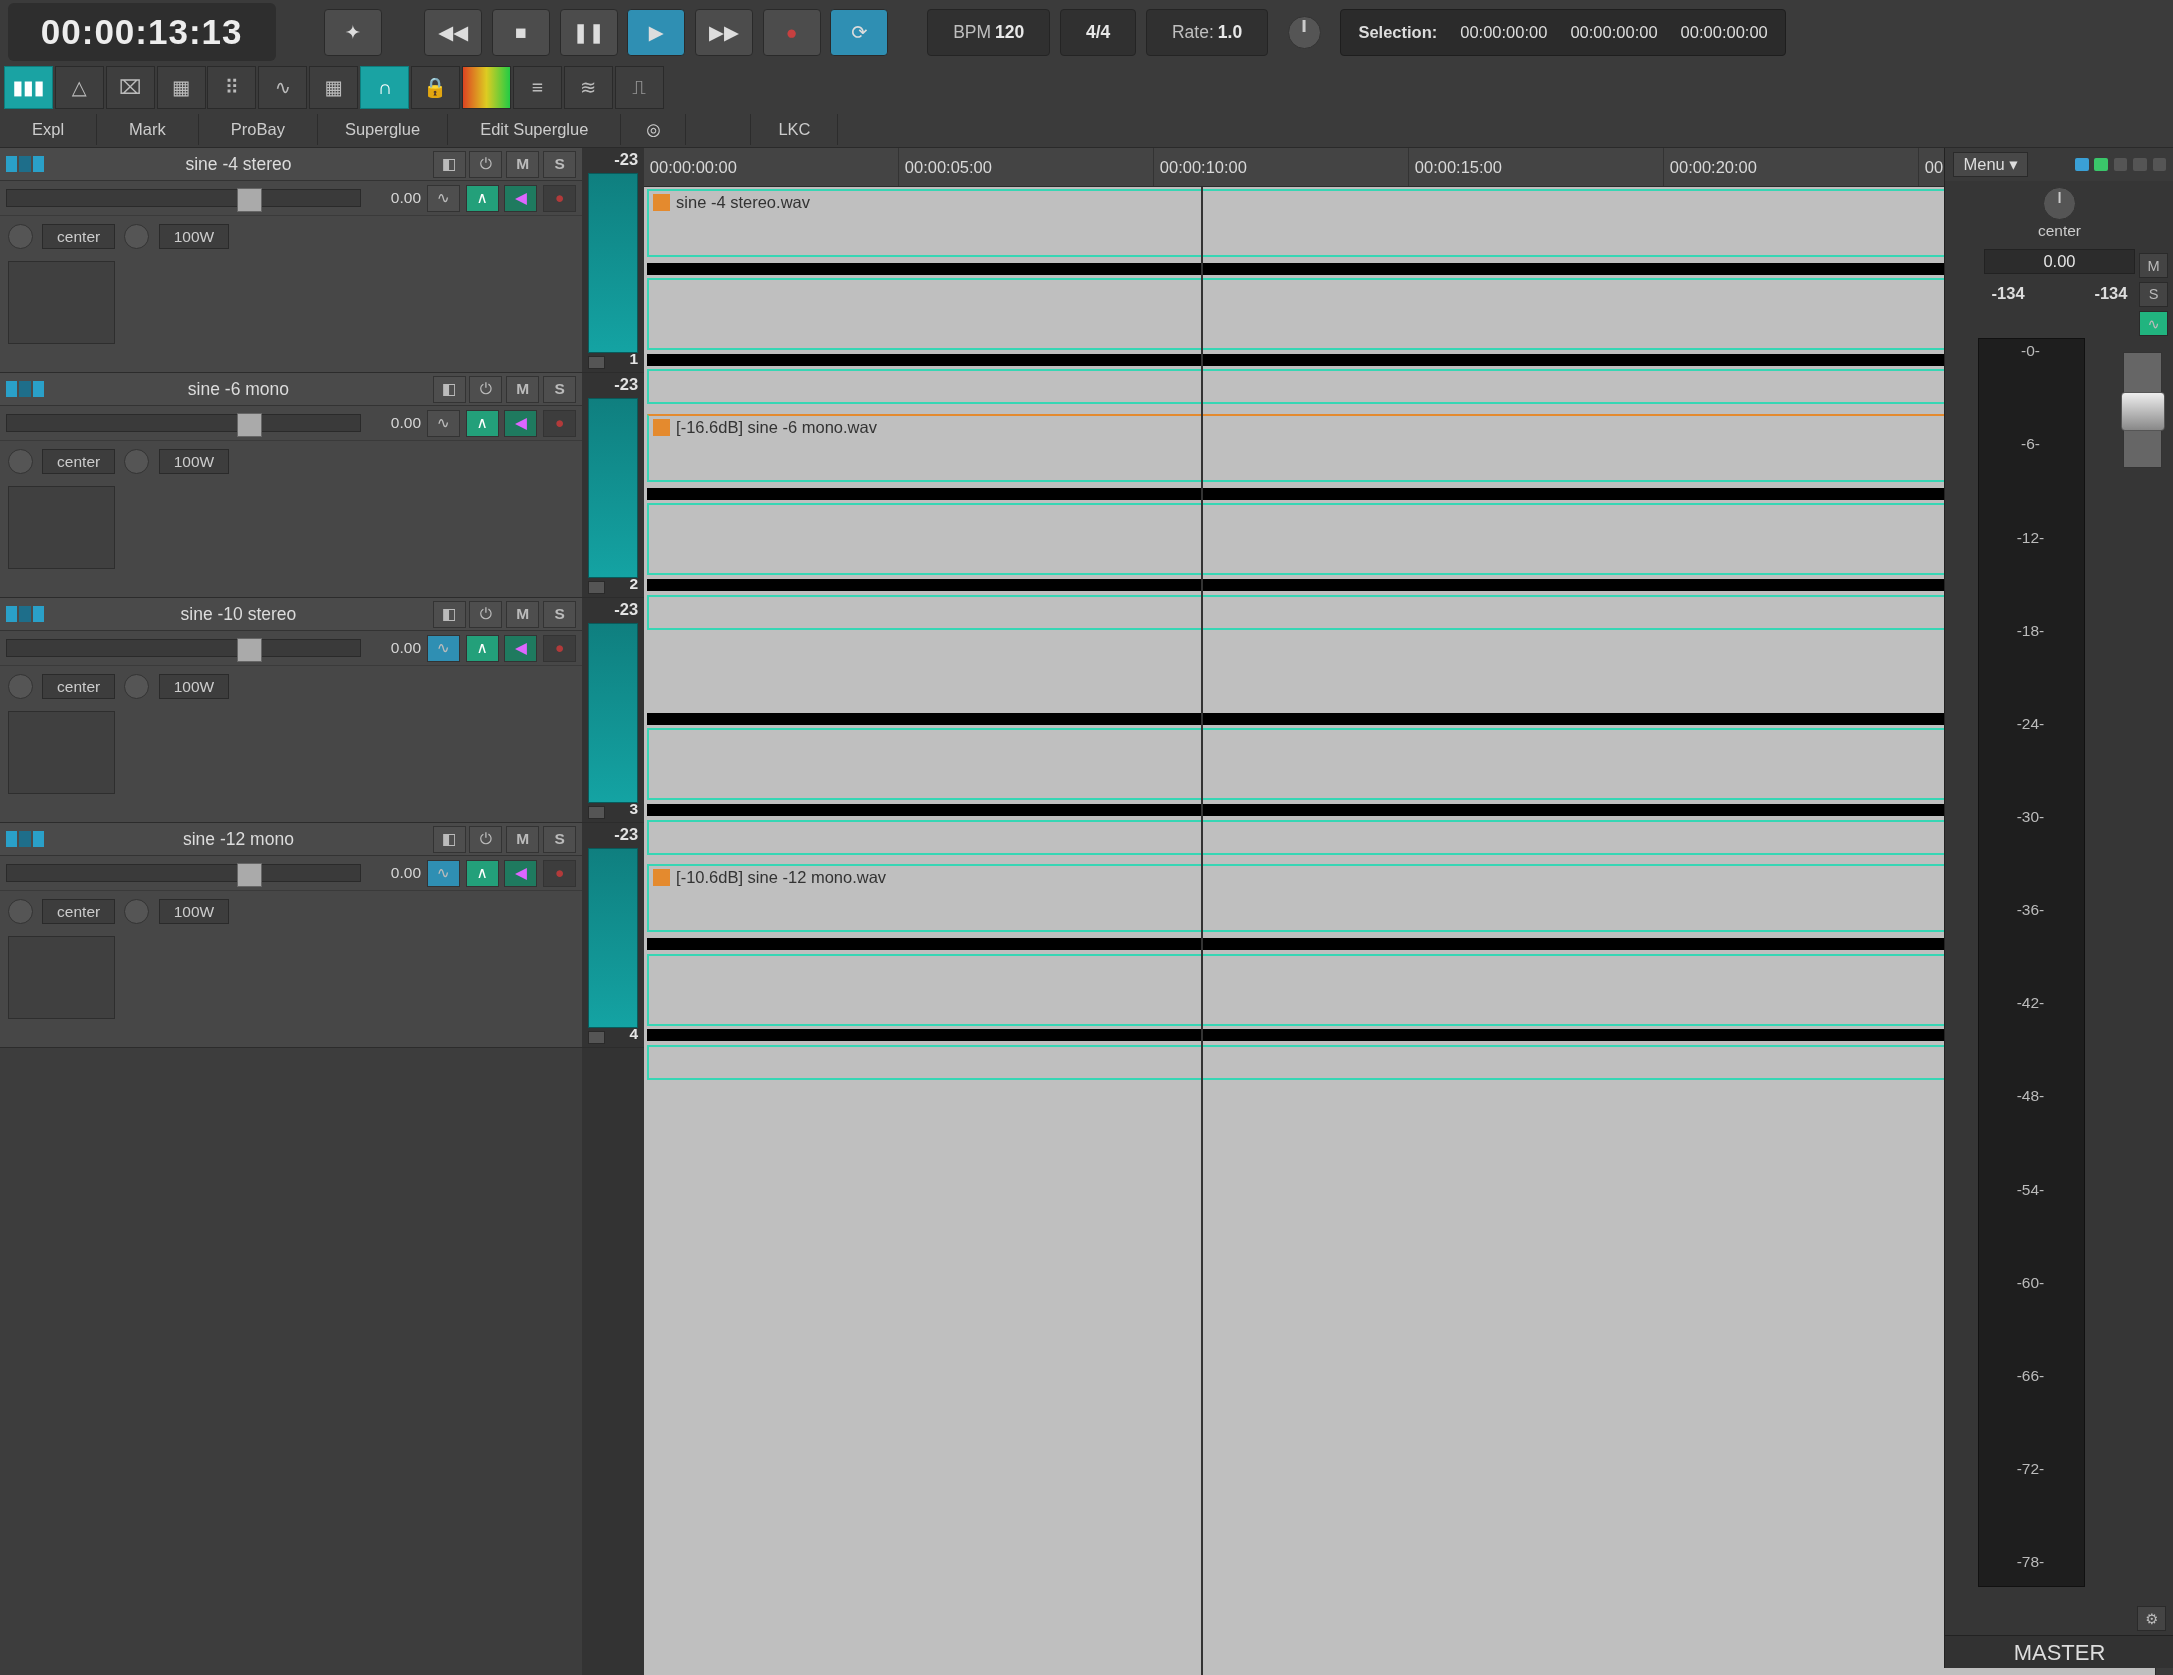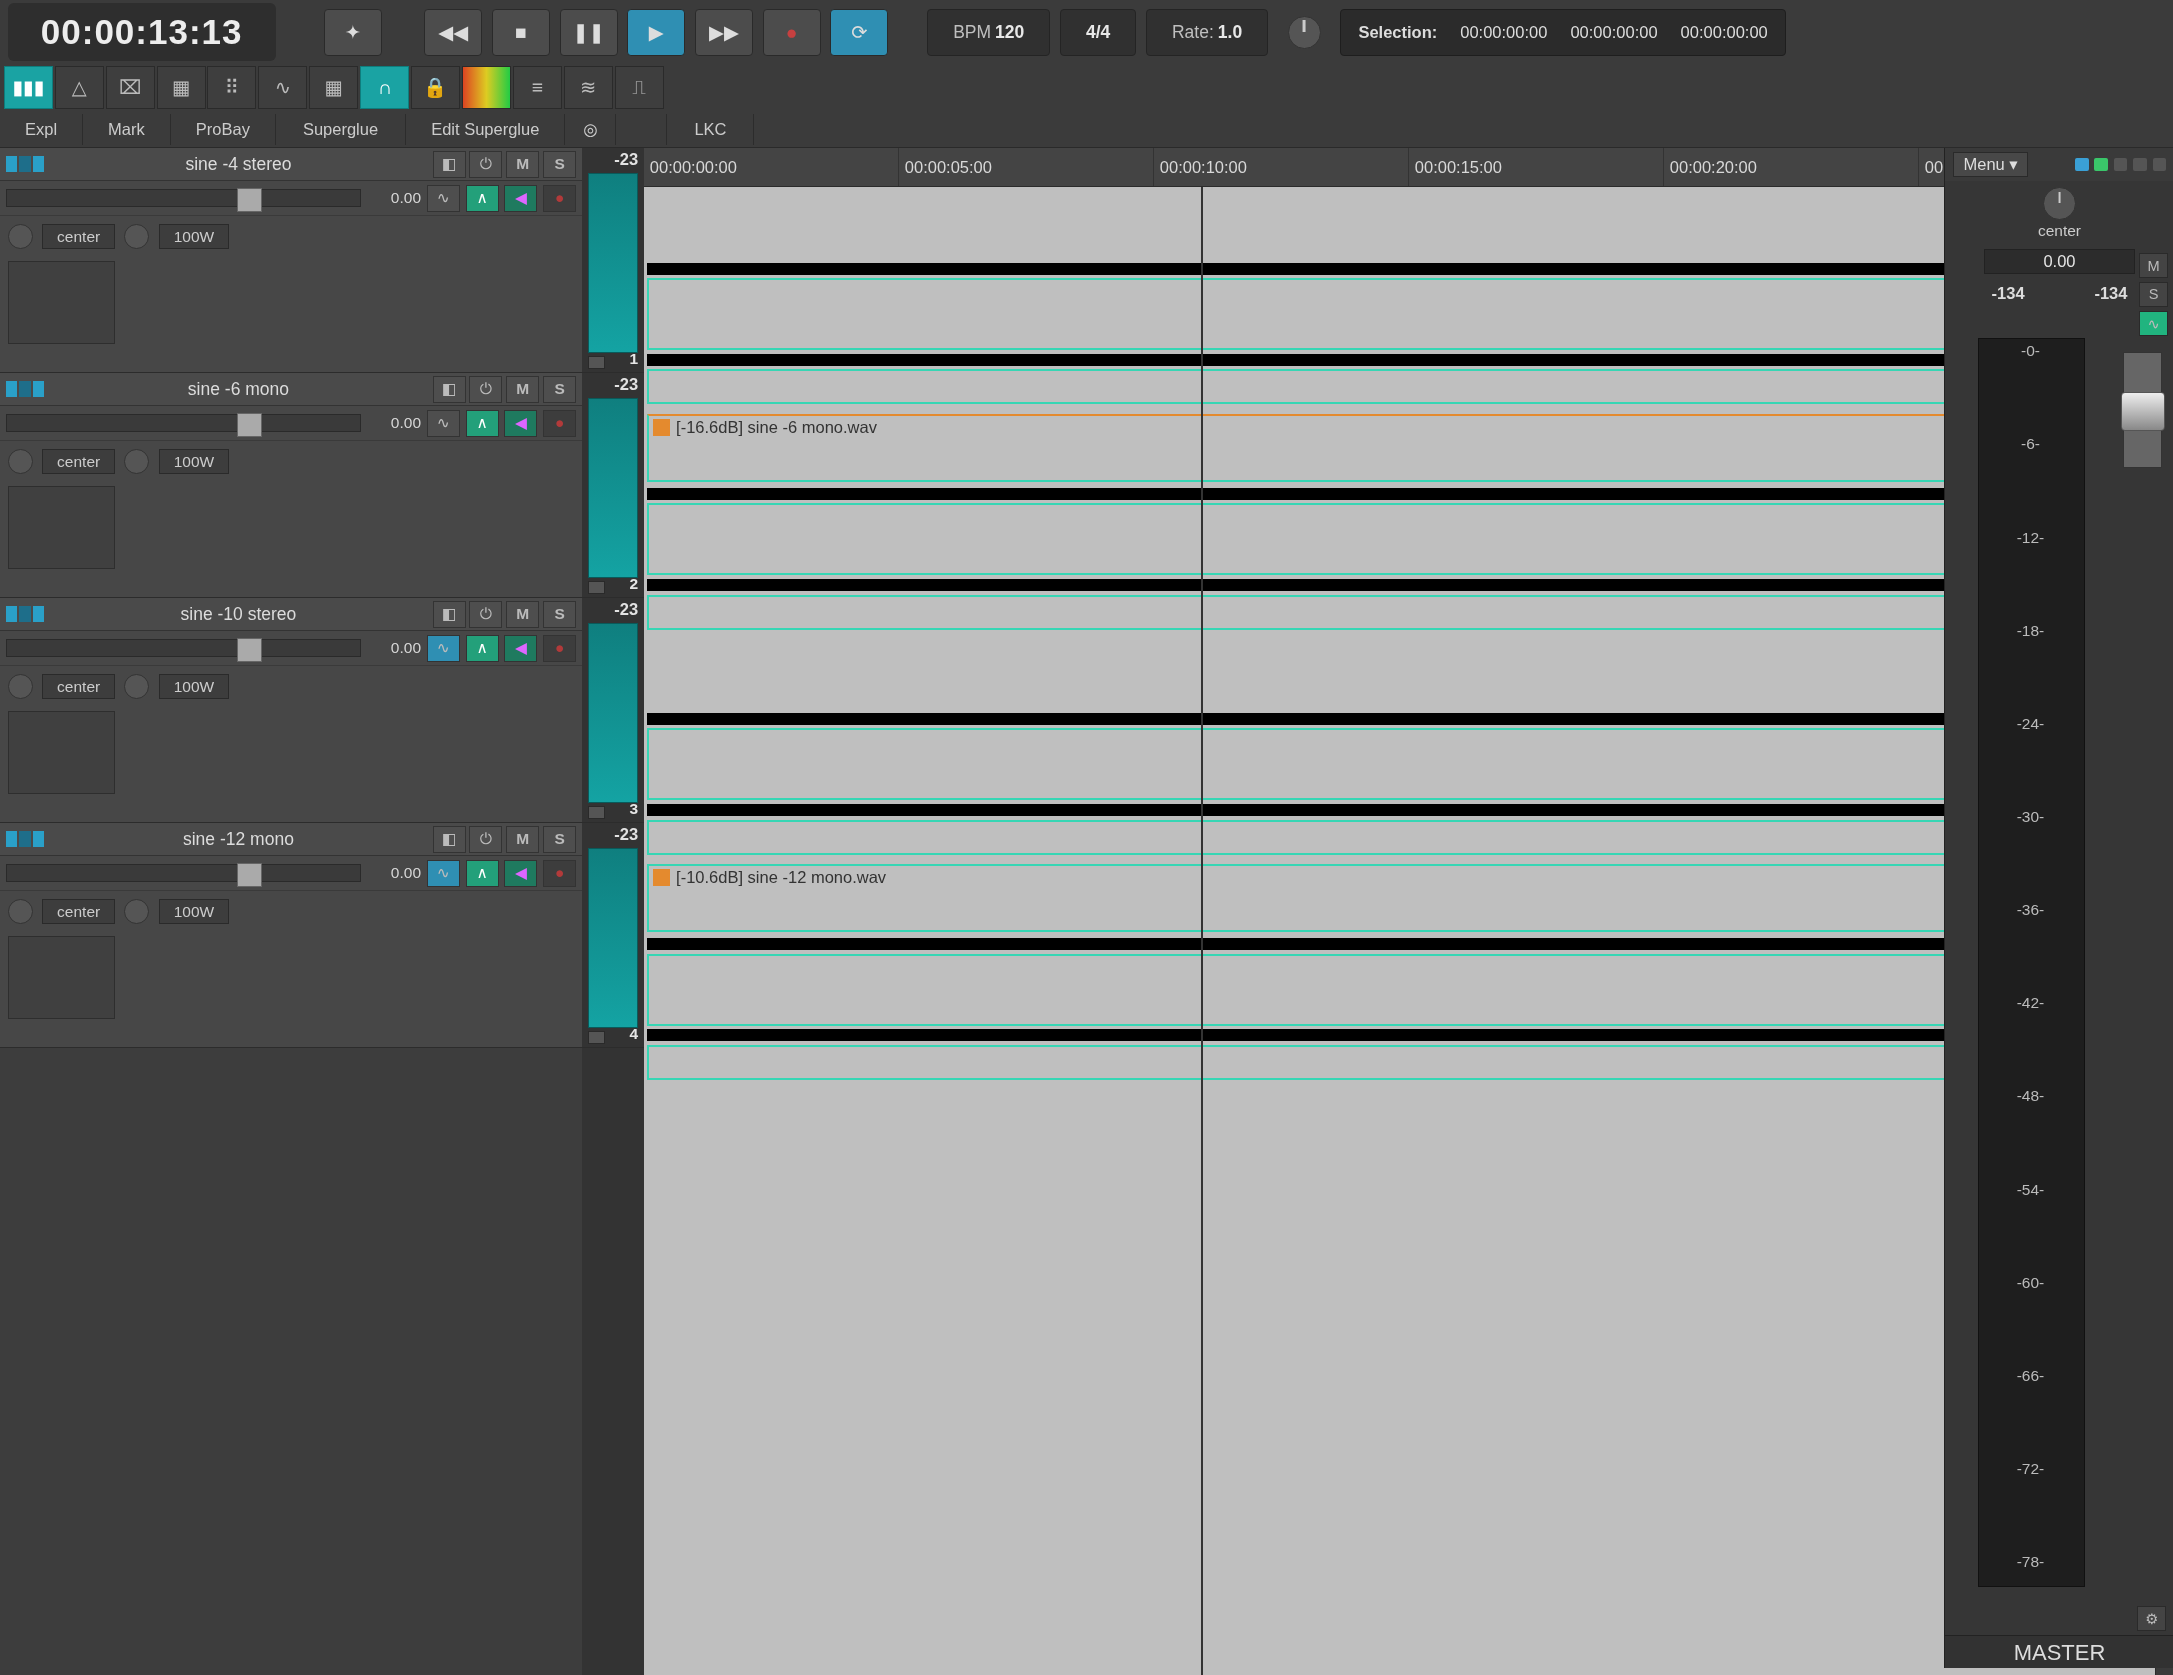--- a/index.html
+++ b/index.html
@@ -15,21 +15,21 @@
 .seg .lbl{color:#bfbfbf;font-size:17.5px}
 .seg .val{color:#e8e8e8;font-size:17.5px;font-weight:600}
 .sel{display:flex;align-items:center;gap:23px;background:#2b2b2b;border:1px solid #1e1e1e;border-radius:3.9px;height:47px;padding:0 17.5px}
 .sel .t{color:#ddd;font-size:16.5px}
 .dial{width:33px;height:33px;border-radius:50%;background:#555;border:1px solid #333;position:relative}
 .dial::after{content:"";position:absolute;left:50%;top:3.9px;width:2.9px;height:11.6px;background:#ccc;transform:translateX(-50%)}
 .secbar{height:47px;background:#3b3b3b;display:flex;align-items:center;padding-left:3.9px;gap:1.9px}
 .tool{width:49px;height:43px;display:flex;align-items:center;justify-content:center;background:#3e3e3e;border:1px solid #2a2a2a;color:#bbb}
 .tool.active{background:#1aa3a3;border-color:#0e7d7d;color:#fff}
 .thirdbar{height:37px;background:#3b3b3b;display:flex;align-items:center;gap:0;border-bottom:1px solid #2a2a2a}
-.tbtn3{padding:0 25px;height:31px;display:flex;align-items:center;font-size:16.5px;color:#ccc;border-right:1px solid #2c2c2c}
+.tbtn3{padding:0 32px;height:31px;display:flex;align-items:center;font-size:16.5px;color:#ccc;border-right:1px solid #2c2c2c}
 .main{display:flex;height:calc(1676px - 64px - 47px - 37px);position:relative}
 .trackpanel{width:582px;background:#3d3d3d;display:flex;flex-direction:column}
 .track{background:#474747;border-bottom:1.9px solid #2c2c2c;display:flex;flex-direction:column}
 .thd{height:33px;display:flex;align-items:center;background:#4a4a4a;border-bottom:1px solid #333}
 .colorchips{display:flex;gap:1.9px;padding-left:5.8px}
 .chip{width:11.6px;height:15.5px}
 .tname{flex:1;text-align:center;color:#dcdcdc;font-size:17.5px}
 .tbtns{display:flex;gap:3.9px;padding-right:5.8px}
 .sqb{width:33px;height:27px;background:#4e4e4e;border:1px solid #333;display:flex;align-items:center;justify-content:center;font-size:15.5px;color:#bbb}
 .sqb.m{font-weight:700}
@@ -351,20 +351,26 @@
     <div class="ruler" id="ruler">
         <div class="rcell">00:00:00:00</div>
         <div class="rcell">00:00:05:00</div>
         <div class="rcell">00:00:10:00</div>
         <div class="rcell">00:00:15:00</div>
         <div class="rcell">00:00:20:00</div>
         <div class="rcell">00:00:25:00</div>
       </div>
     <div class="lanes" id="lanes">
 
+    <div class="clip" style="top: 1.9px; height: 68px;">
+          <div class="hdr">
+            <div class="tag"></div>
+            <span>sine -4 stereo.wav</span>
+          </div>
+        </div>
         <div class="blk" style="top: 76px;"></div>
         <div class="chn" style="top: 91px; height: 72px;"></div>
         <div class="blk" style="top: 167px;"></div>
         <div class="chn" style="top: 182px; height: 35px;"></div>
         <div class="clip or" style="top: 227px; height: 68px;">
           <div class="hdr">
             <div class="tag"></div>
             <span>[-16.6dB] sine -6 mono.wav</span>
           </div>
         </div>

